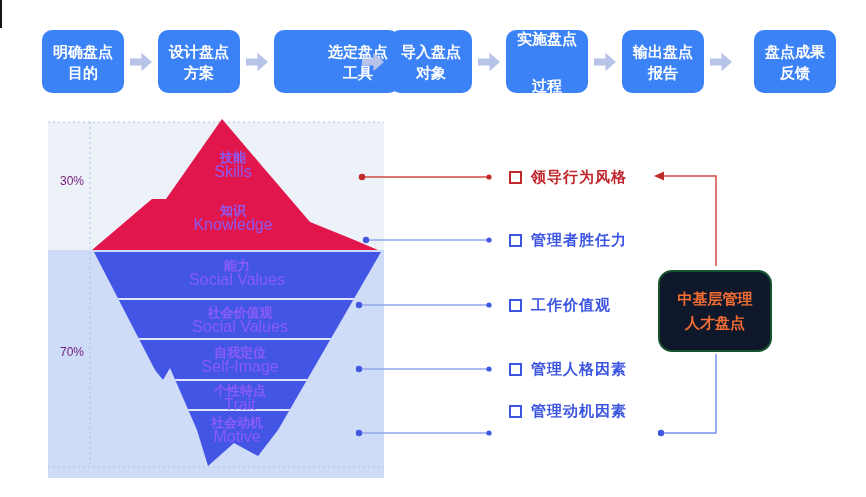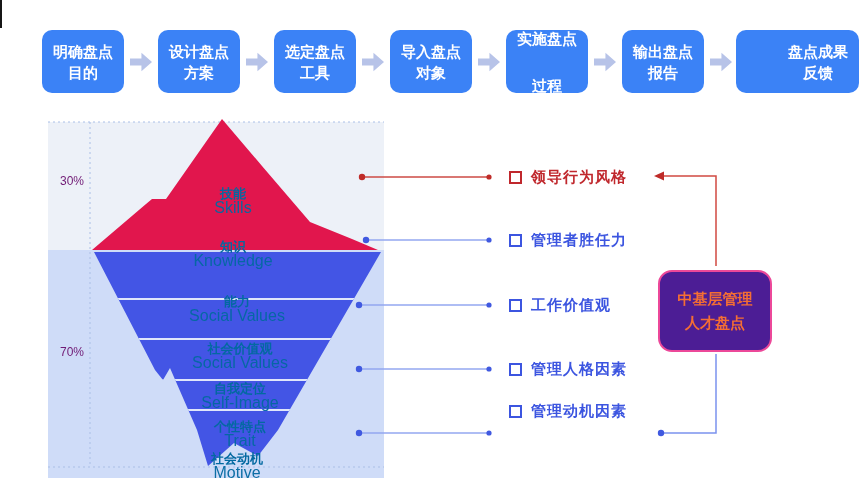--- a/index.html
+++ b/index.html
@@ -19,74 +19,74 @@
               clip-path:polygon(0 32%,52% 32%,52% 4%,100% 50%,52% 96%,52% 68%,0 68%);}
 
   
   .panel-top{left:48px;top:122px;width:336px;height:128px;background:#edf1f8;}
   .panel-bottom{left:48px;top:250px;width:336px;height:228px;background:#cfdcf8;}
   .pct{width:40px;text-align:center;color:#701a75;font-size:12px;}
 
   svg.overlay{position:absolute;left:0;top:0;z-index:3;pointer-events:none;}
 
   
-  .layer-txt{z-index:4;transform:translateX(-50%);text-align:center;color:#0369a1;white-space:nowrap;margin-top:36px;}
+  .layer-txt{z-index:4;transform:translateX(-50%);text-align:center;color:#8b5cf6;white-space:nowrap;}
   .layer-txt .zh{font-size:13px;font-weight:bold;line-height:15px;}
   .layer-txt .en{font-size:16px;line-height:13px;opacity:.95;}
 
   
   .legend-row{z-index:4;display:flex;align-items:center;height:20px;font-size:15px;
               font-weight:bold;letter-spacing:1px;white-space:nowrap;justify-content:flex-end;}
   .legend-row .sq{width:9px;height:9px;border:2.5px solid currentColor;margin-right:9px;flex:0 0 auto;}
   .legend-blue{color:#3c55e0;}
   .legend-red{color:#c0282d;}
 
   
-  .callout{left:658px;top:270px;width:110px;height:78px;border:2px solid #ec4899;
-           border-radius:14px;background:#4c1d95;color:#f46e33;font-size:15px;font-weight:bold;
+  .callout{left:658px;top:270px;width:110px;height:78px;border:2px solid #14532d;
+           border-radius:14px;background:#0f172a;color:#f46e33;font-size:15px;font-weight:bold;
            line-height:24px;display:flex;flex-direction:column;align-items:center;
            justify-content:center;text-align:center;z-index:4;}
 </style>
 </head>
 <body>
 
 <div class="abs corner-tick"></div>
 
 <div id="process-row">
     <div class="abs step-box" style="left: 42px;">
       <span>明确盘点</span>
       <span>目的</span>
     </div>
     <div class="abs flow-arrow" style="left: 130px;"></div>
     <div class="abs step-box" style="left: 158px;">
       <span>设计盘点</span>
       <span>方案</span>
     </div>
     <div class="abs flow-arrow" style="left: 246px;"></div>
-    <div class="abs step-box" style="left: 274px;">
+    <div class="abs step-box" style="left: 274px; padding-left: 43px;">
       <span>选定盘点</span>
       <span>工具</span>
     </div>
     <div class="abs flow-arrow" style="left: 362px;"></div>
     <div class="abs step-box" style="left: 390px;">
       <span>导入盘点</span>
       <span>对象</span>
     </div>
     <div class="abs flow-arrow" style="left: 478px;"></div>
     <div class="abs step-box" style="left: 506px; gap: 26px;">
       <span>实施盘点</span>
       <span>过程</span>
     </div>
     <div class="abs flow-arrow" style="left: 594px;"></div>
     <div class="abs step-box" style="left: 622px;">
       <span>输出盘点</span>
       <span>报告</span>
     </div>
     <div class="abs flow-arrow" style="left: 710px;"></div>
-    <div class="abs step-box" style="left: 736px; padding-left: 41px;">
+    <div class="abs step-box" style="left: 754px;">
       <span>盘点成果</span>
       <span>反馈</span>
     </div>
   </div>
 
 <div class="abs panel-top"></div>
 <div class="abs panel-bottom"></div>
 <div class="abs pct" style="left:52px;top:174px;">30%</div>
 <div class="abs pct" style="left:52px;top:345px;">70%</div>
 

